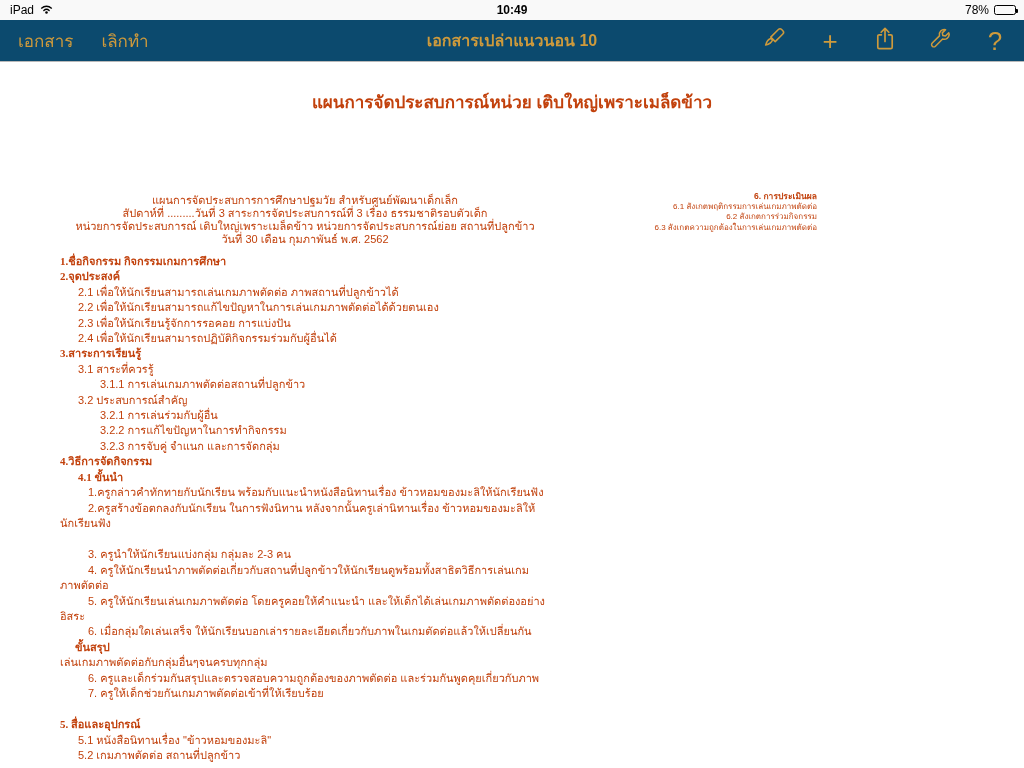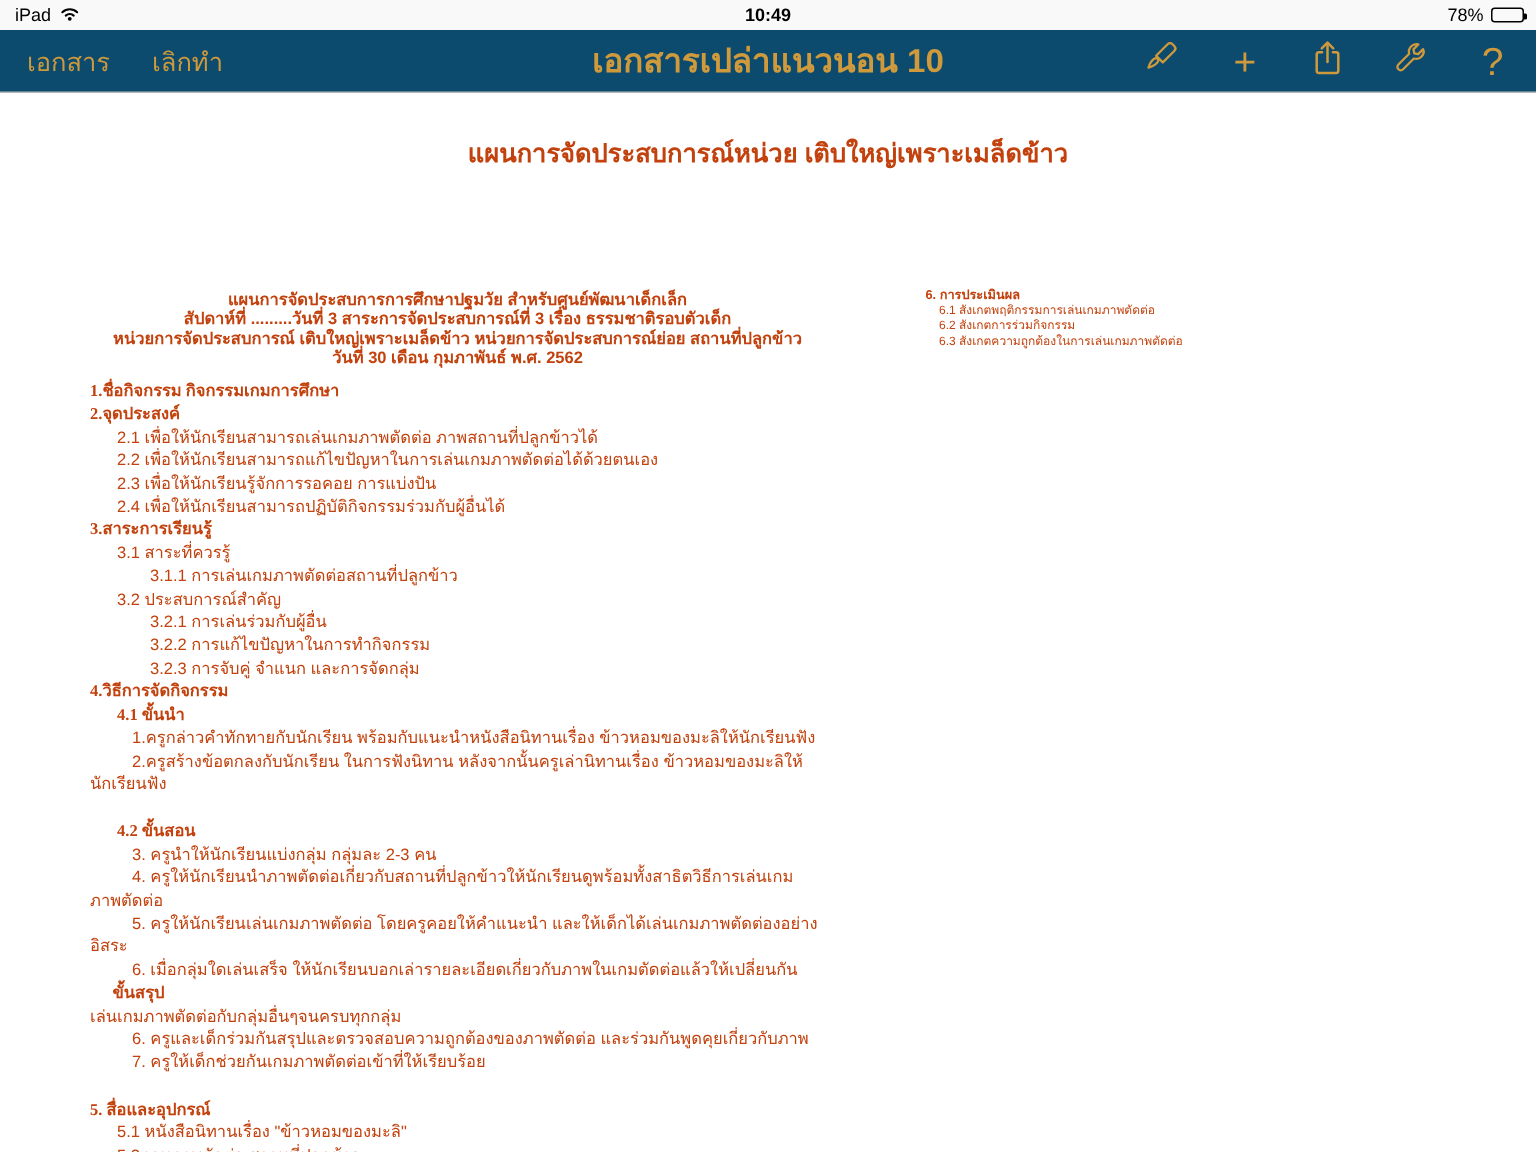--- a/index.html
+++ b/index.html
@@ -21,34 +21,34 @@
   .battery-nub { position:absolute; right:-3px; top:3px; width:2px; height:4px; background:#000; border-radius:0 1px 1px 0; }
 
   
   .toolbar {
     position:absolute; top:20px; left:0; width:1024px; height:42px;
     background:#0c4a6e; border-bottom:1px solid #b9b9b9;
     display:flex; align-items:center; color:var(--accent,#ce9a3c);
   }
   .tb-left { position:absolute; left:18px; display:flex; gap:28px; }
   .tb-btn { font-size:17px; color:var(--accent,#ce9a3c); background:none; border:none; cursor:pointer; font-family:inherit; }
-  .tb-title { position:absolute; left:0; right:0; text-align:center; font-size:22px; font-weight:bold; }
+  .tb-title { position:absolute; left:0; right:0; text-align:center; font-size:16px; font-weight:bold; }
   .tb-right { position:absolute; right:14px; display:flex; align-items:center; gap:25px; }
   .tb-icon-btn { background:none; border:none; cursor:pointer; color:var(--accent,#ce9a3c);
     width:30px; height:30px; display:flex; align-items:center; justify-content:center; }
   .tb-icon-btn svg { stroke:var(--accent,#ce9a3c); fill:none; stroke-width:1.4; stroke-linecap:round; stroke-linejoin:round; }
   .glyph-btn { font-size:26px; font-weight:300; line-height:1; }
 
   
   .doc-page { position:absolute; top:62px; left:0; width:1024px; height:706px; background:#fff; color:#c2410c; }
   .doc-title { position:absolute; top:26px; left:0; width:1024px; text-align:center;
     font-size:17px; font-weight:bold; }
   .header-block { position:absolute; top:132px; left:60px; width:490px; text-align:center;
-    font-size:11px; font-weight:bold; line-height:13px; }
-  .sidebar-block { position:absolute; top:129px; left:617px; width:200px; font-size:8px; line-height:10.5px; }
+    font-size:11px; font-weight:normal; line-height:13px; }
+  .sidebar-block { position:absolute; top:129px; left:617px; width:200px; font-size:8px; line-height:10.5px;text-align:right; }
   .sidebar-block .sb-title { font-weight:bold; font-size:8.5px; }
   .sidebar-block .line { padding-left:9px; }
   .doc-body { position:absolute; top:192px; left:60px; width:505px; font-size:11px; line-height:15.4px; }
 
   .doc-body .line { white-space:nowrap; }
   .doc-body .b { font-weight:bold;font-family:Liberation Serif, serif; }
   .doc-body .h1 { padding-left:0; }
   .doc-body .sub { padding-left:18px; }
   .doc-body .subsub { padding-left:40px; }
   .doc-body .para { padding-left:28px; }
@@ -157,21 +157,20 @@
         <div class="line sub">3.2  ประสบการณ์สำคัญ</div>
         <div class="line subsub">3.2.1  การเล่นร่วมกับผู้อื่น</div>
         <div class="line subsub">3.2.2  การแก้ไขปัญหาในการทำกิจกรรม</div>
         <div class="line subsub">3.2.3  การจับคู่ จำแนก และการจัดกลุ่ม</div>
         <div class="line h1 b">4.วิธีการจัดกิจกรรม</div>
         <div class="line sub b">4.1 ขั้นนำ</div>
         <div class="line para">1.ครูกล่าวคำทักทายกับนักเรียน พร้อมกับแนะนำหนังสือนิทานเรื่อง ข้าวหอมของมะลิให้นักเรียนฟัง</div>
         <div class="line para">2.ครูสร้างข้อตกลงกับนักเรียน ในการฟังนิทาน หลังจากนั้นครูเล่านิทานเรื่อง ข้าวหอมของมะลิให้</div>
         <div class="line cont">นักเรียนฟัง</div>
         <div class="line gap"></div>
-        <div class="line sub b">4.2 ขั้นสอน</div>
         <div class="line para">3. ครูนำให้นักเรียนแบ่งกลุ่ม กลุ่มละ 2-3 คน</div>
         <div class="line para">4. ครูให้นักเรียนนำภาพตัดต่อเกี่ยวกับสถานที่ปลูกข้าวให้นักเรียนดูพร้อมทั้งสาธิตวิธีการเล่นเกม</div>
         <div class="line cont">ภาพตัดต่อ</div>
         <div class="line para">5. ครูให้นักเรียนเล่นเกมภาพตัดต่อ โดยครูคอยให้คำแนะนำ และให้เด็กได้เล่นเกมภาพตัดต่องอย่าง</div>
         <div class="line cont">อิสระ</div>
         <div class="line para">6. เมื่อกลุ่มใดเล่นเสร็จ ให้นักเรียนบอกเล่ารายละเอียดเกี่ยวกับภาพในเกมตัดต่อแล้วให้เปลี่ยนกัน</div>
         <div class="line step b">ขั้นสรุป</div>
         <div class="line cont">เล่นเกมภาพตัดต่อกับกลุ่มอื่นๆจนครบทุกกลุ่ม</div>
         <div class="line para">6. ครูและเด็กร่วมกันสรุปและตรวจสอบความถูกต้องของภาพตัดต่อ และร่วมกันพูดคุยเกี่ยวกับภาพ</div>
         <div class="line para">7. ครูให้เด็กช่วยกันเกมภาพตัดต่อเข้าที่ให้เรียบร้อย</div>

